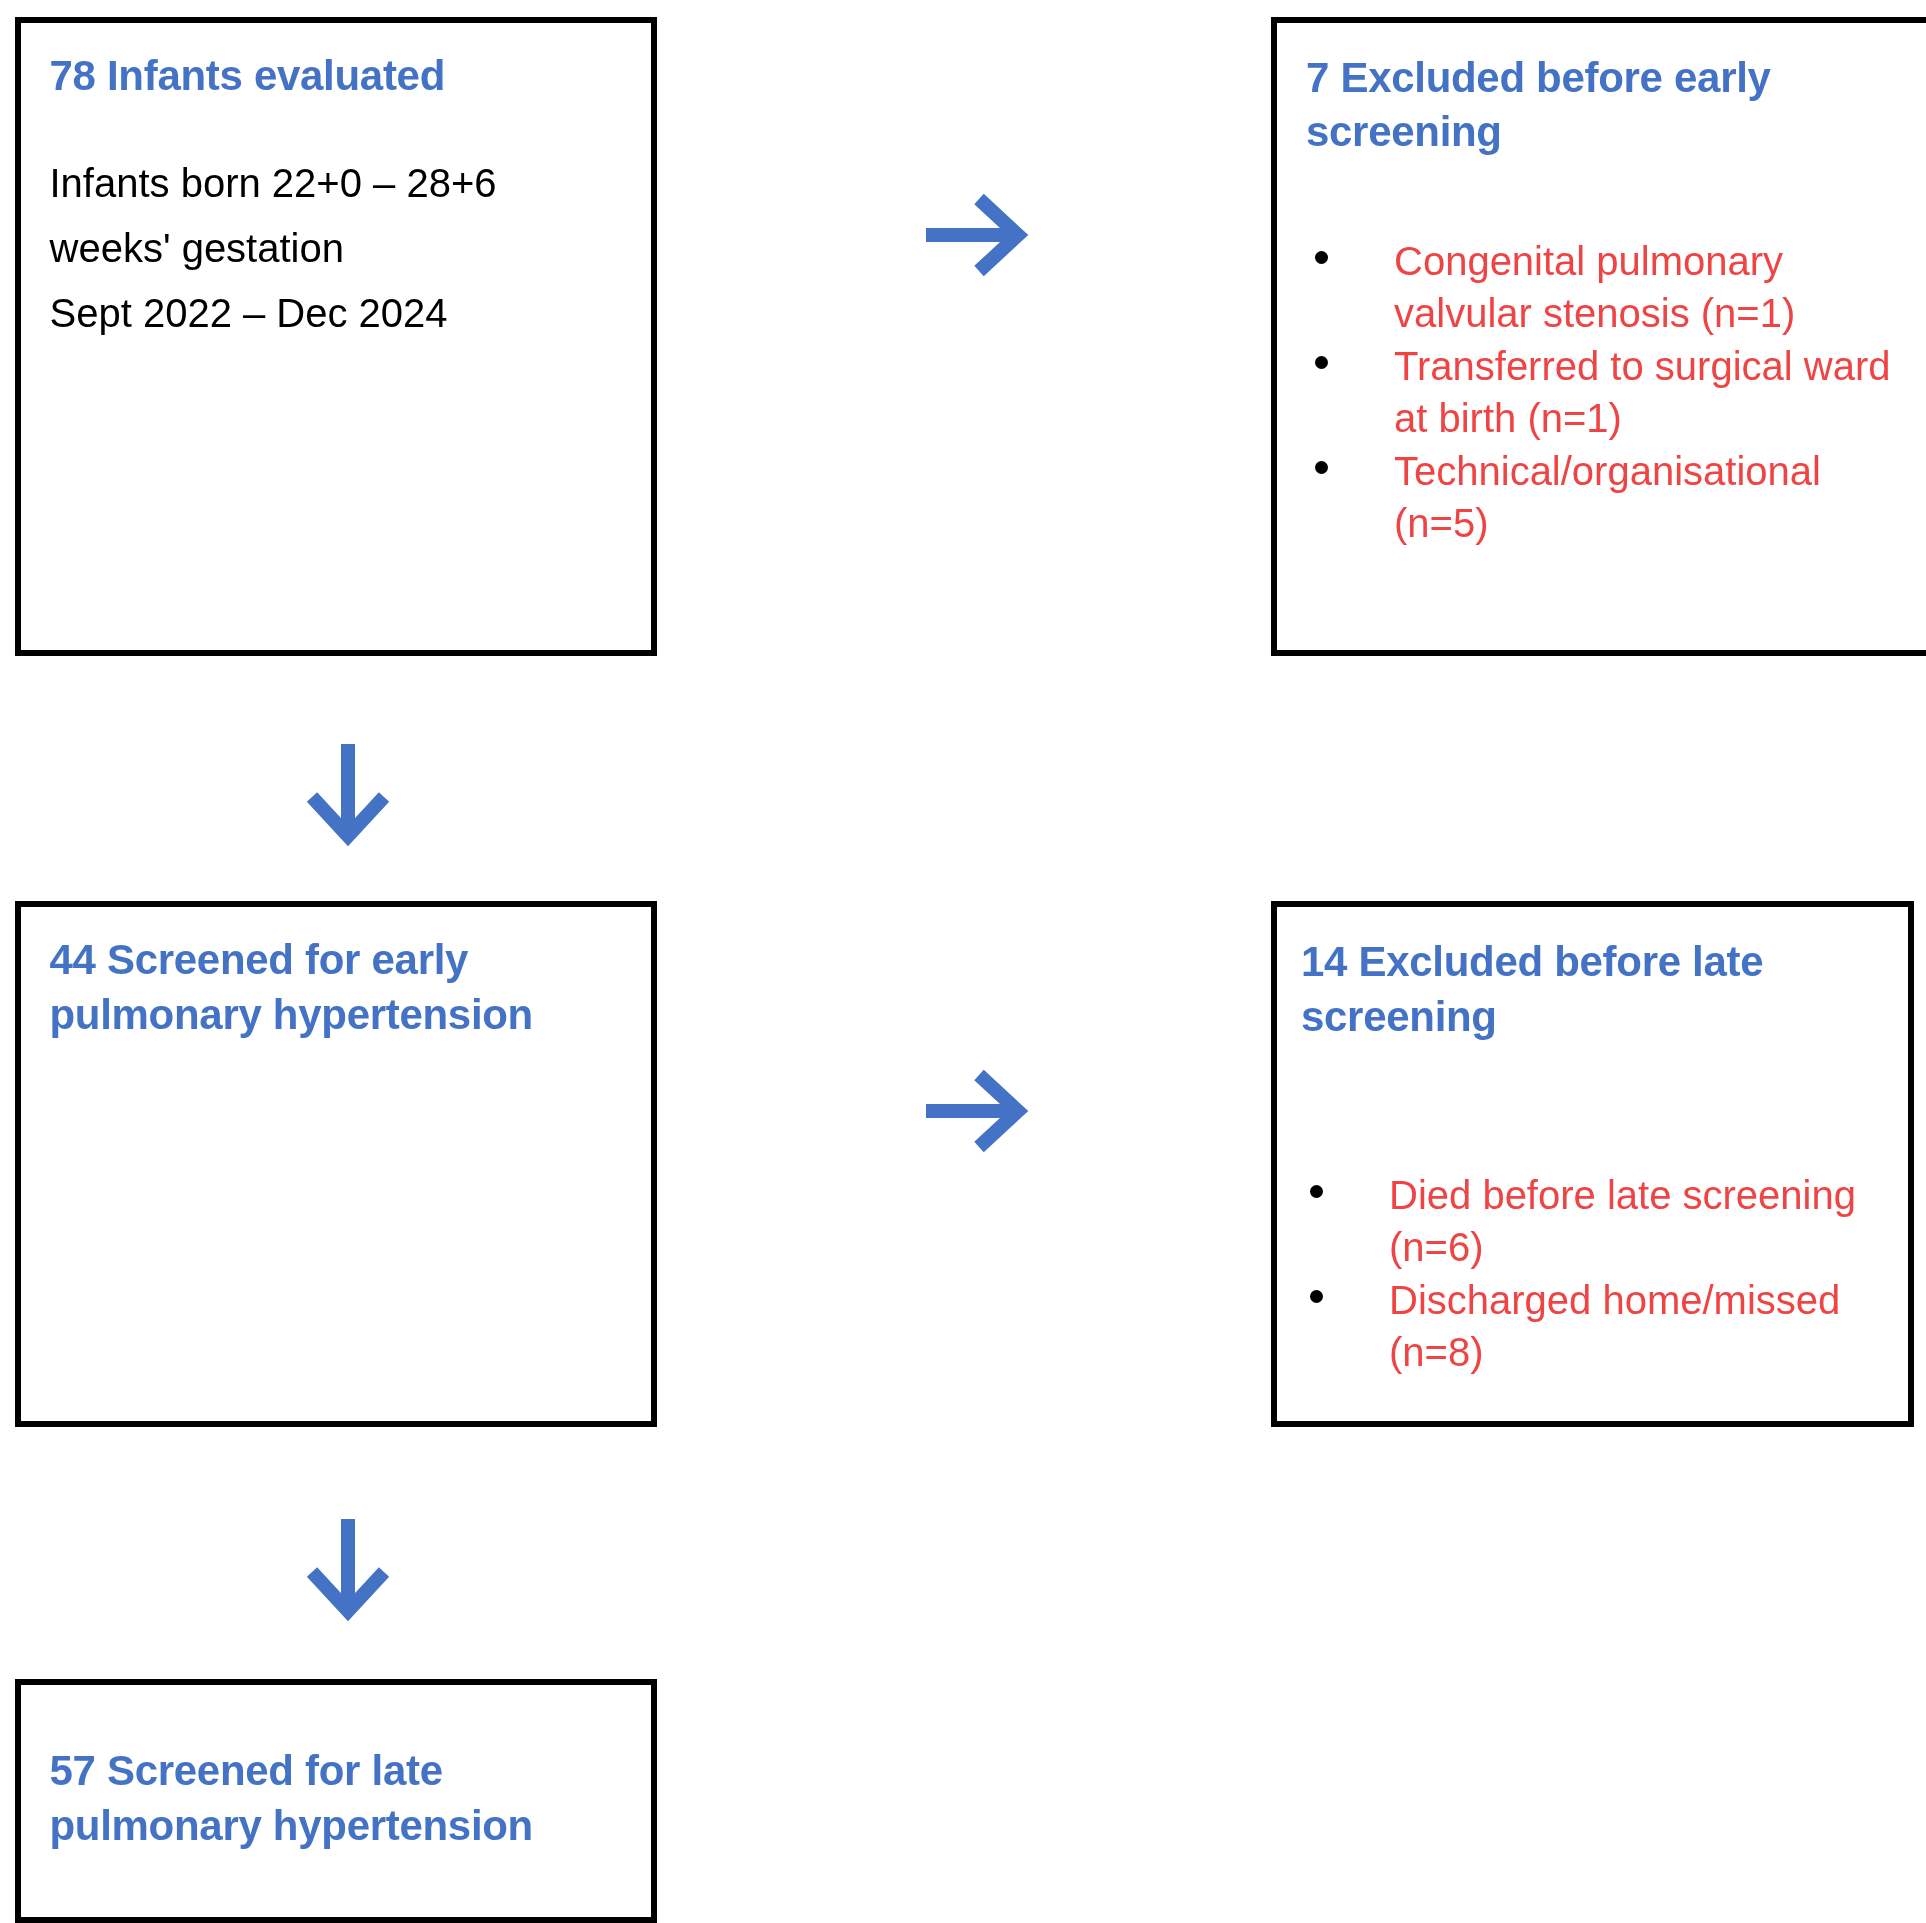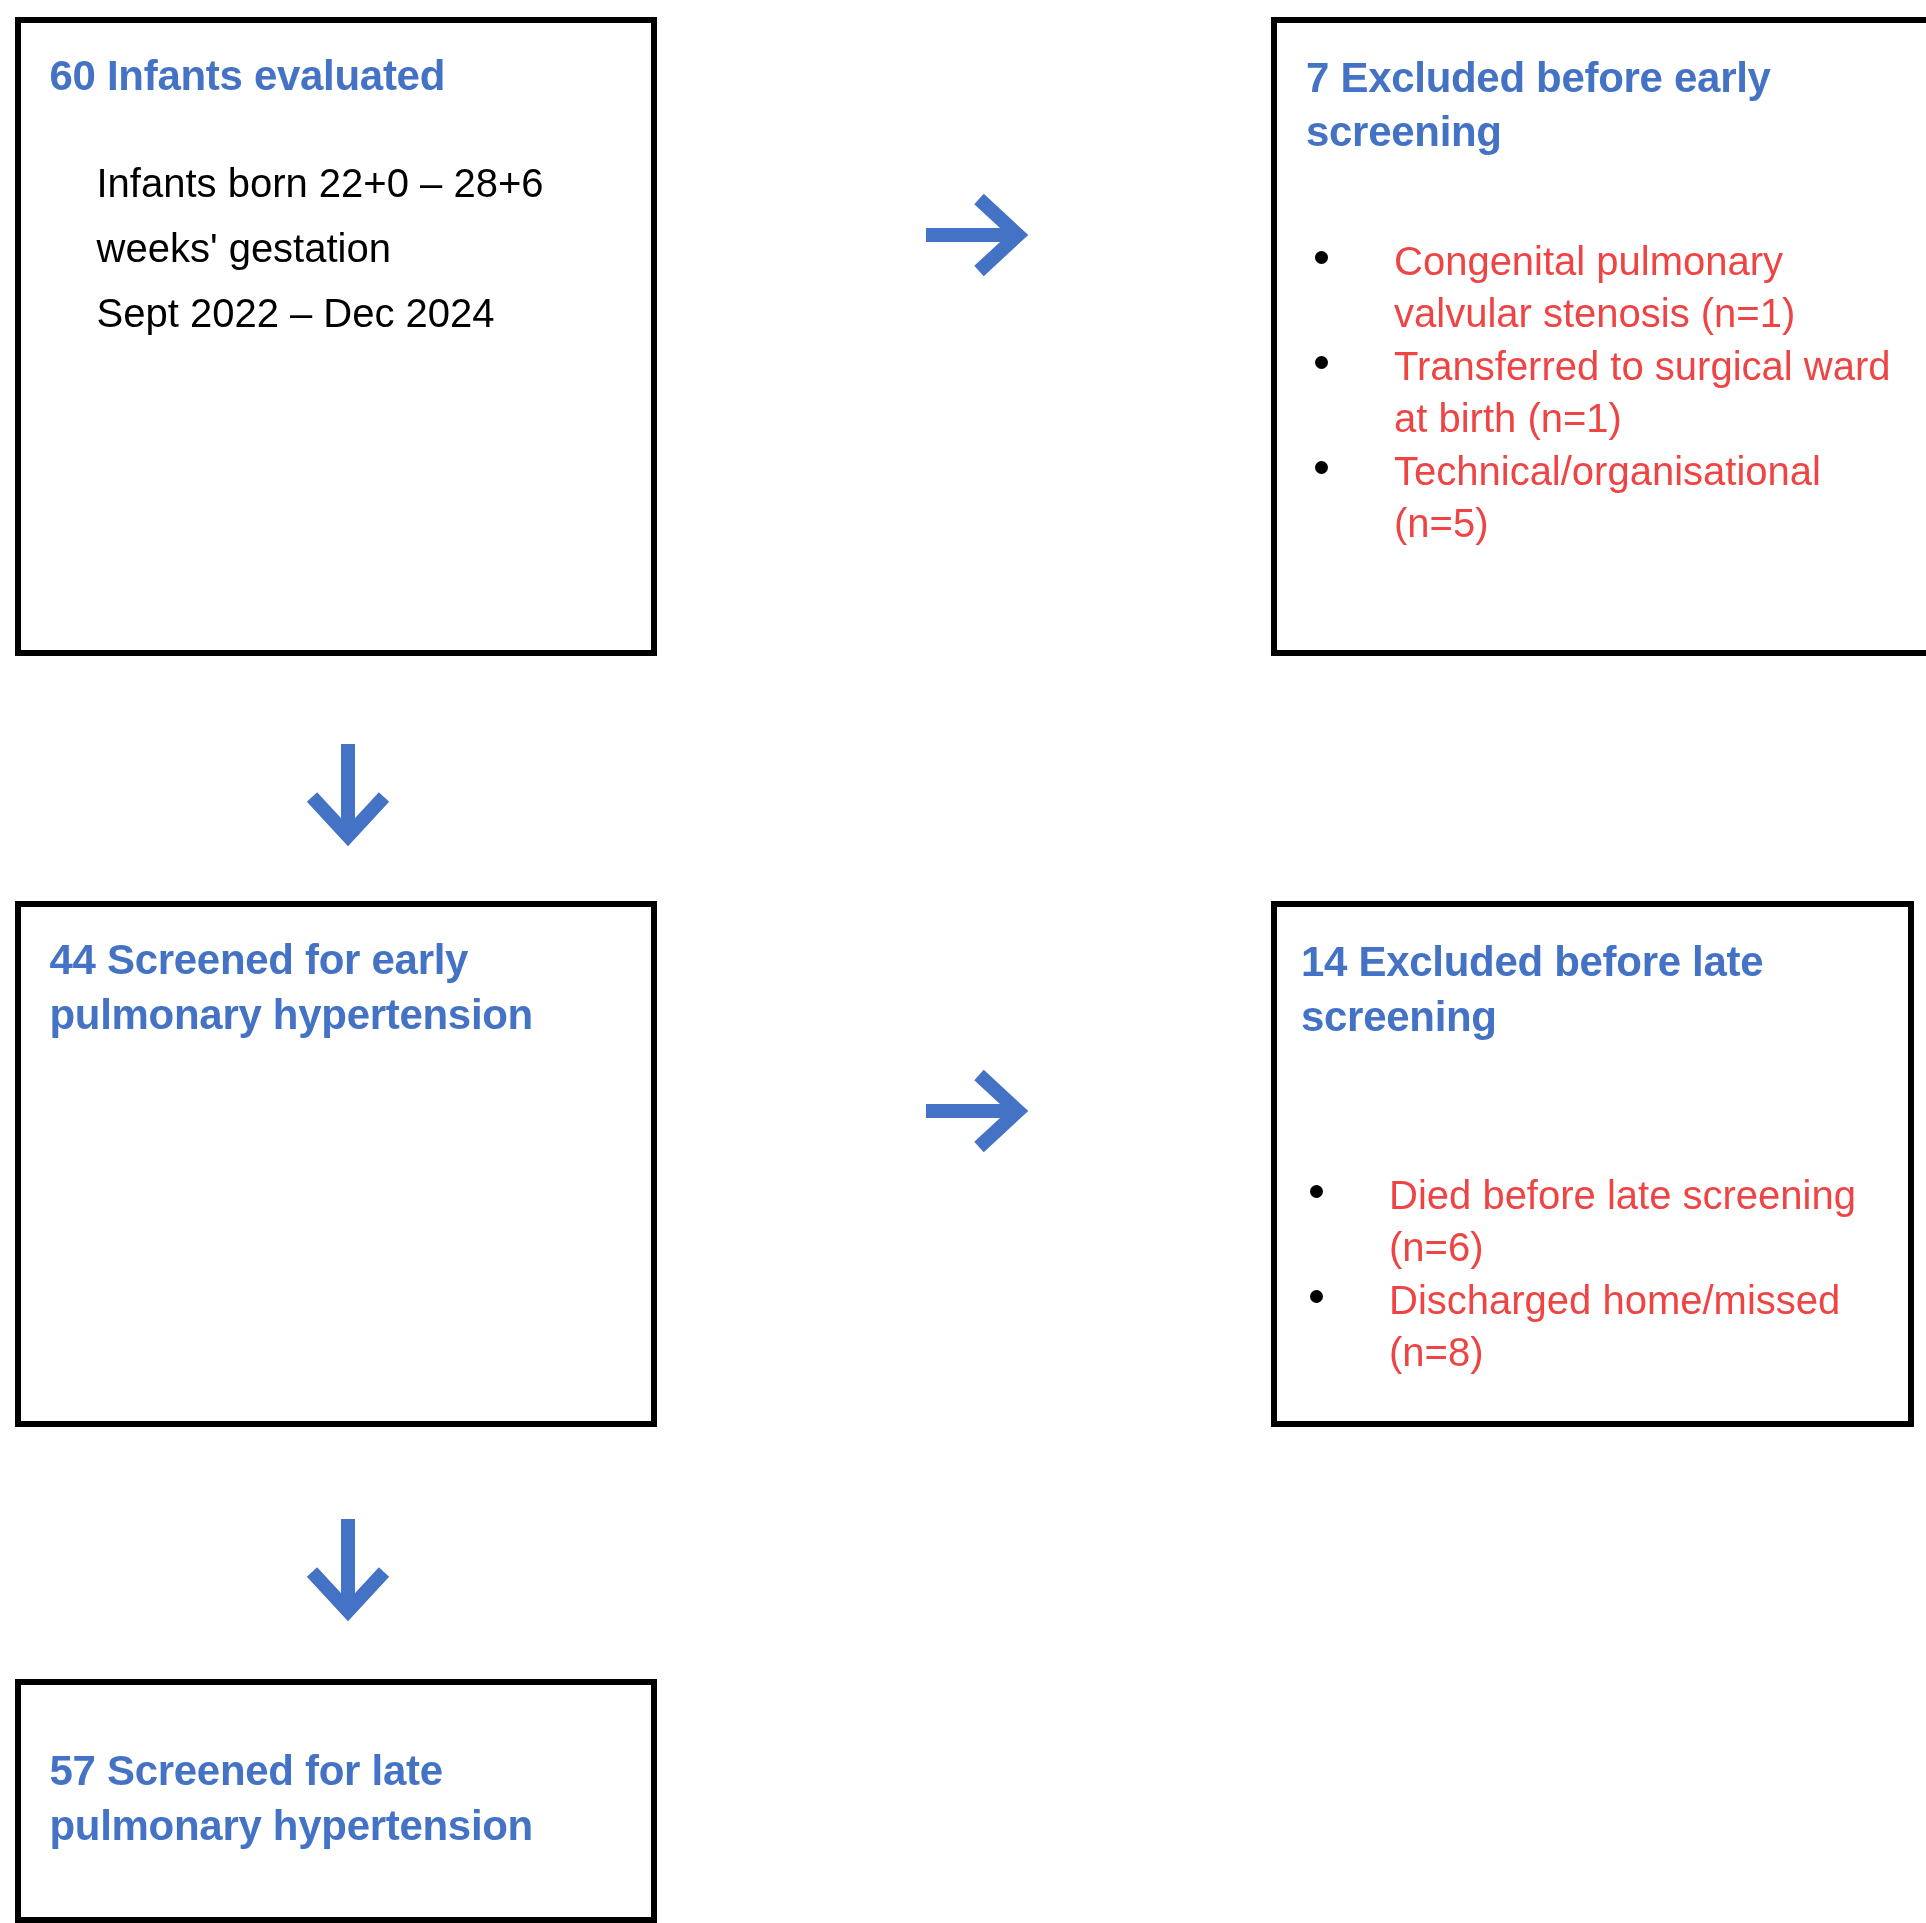--- a/index.html
+++ b/index.html
@@ -46,21 +46,21 @@
     letter-spacing: -0.3px;
   }
 
   .box-body {
     color: #000000;
     font-size: 40px;
     line-height: 1.62;
     margin: 0;
     font-weight: normal;
   }
-  .box-body .body-line { display: block; margin-left: 47px; }
+  .box-body .body-line { display: block; }
 
   .spacer-gap { height: 48px; }
   .spacer-gap-sm { height: 75px; }
   .spacer-gap-lg { height: 125px; }
 
   
   ul.bullet-list {
     list-style: none;
     margin: 0;
     padding: 0;
@@ -98,21 +98,21 @@
   .box-r3c1 { padding-top: 59px; }
   .box-r2c2 { padding-top: 28px; padding-left: 24px; }
   .box-r1c2 { padding-top: 28px; }
 </style>
 </head>
 <body>
 
 <div id="canvas">
 
   <div class="flow-box box-r1c1">
-    <p class="box-title">60 Infants evaluated</p>
+    <p class="box-title">78 Infants evaluated</p>
     <div class="spacer-gap"></div>
     <p class="box-body">
       <span class="body-line">Infants born 22+0 – 28+6</span>
       <span class="body-line">weeks' gestation</span>
       <span class="body-line">Sept 2022 – Dec 2024</span>
     </p>
   </div>
 
   <div class="flow-box box-r1c2">
     <p class="box-title">7 Excluded before early screening</p>

